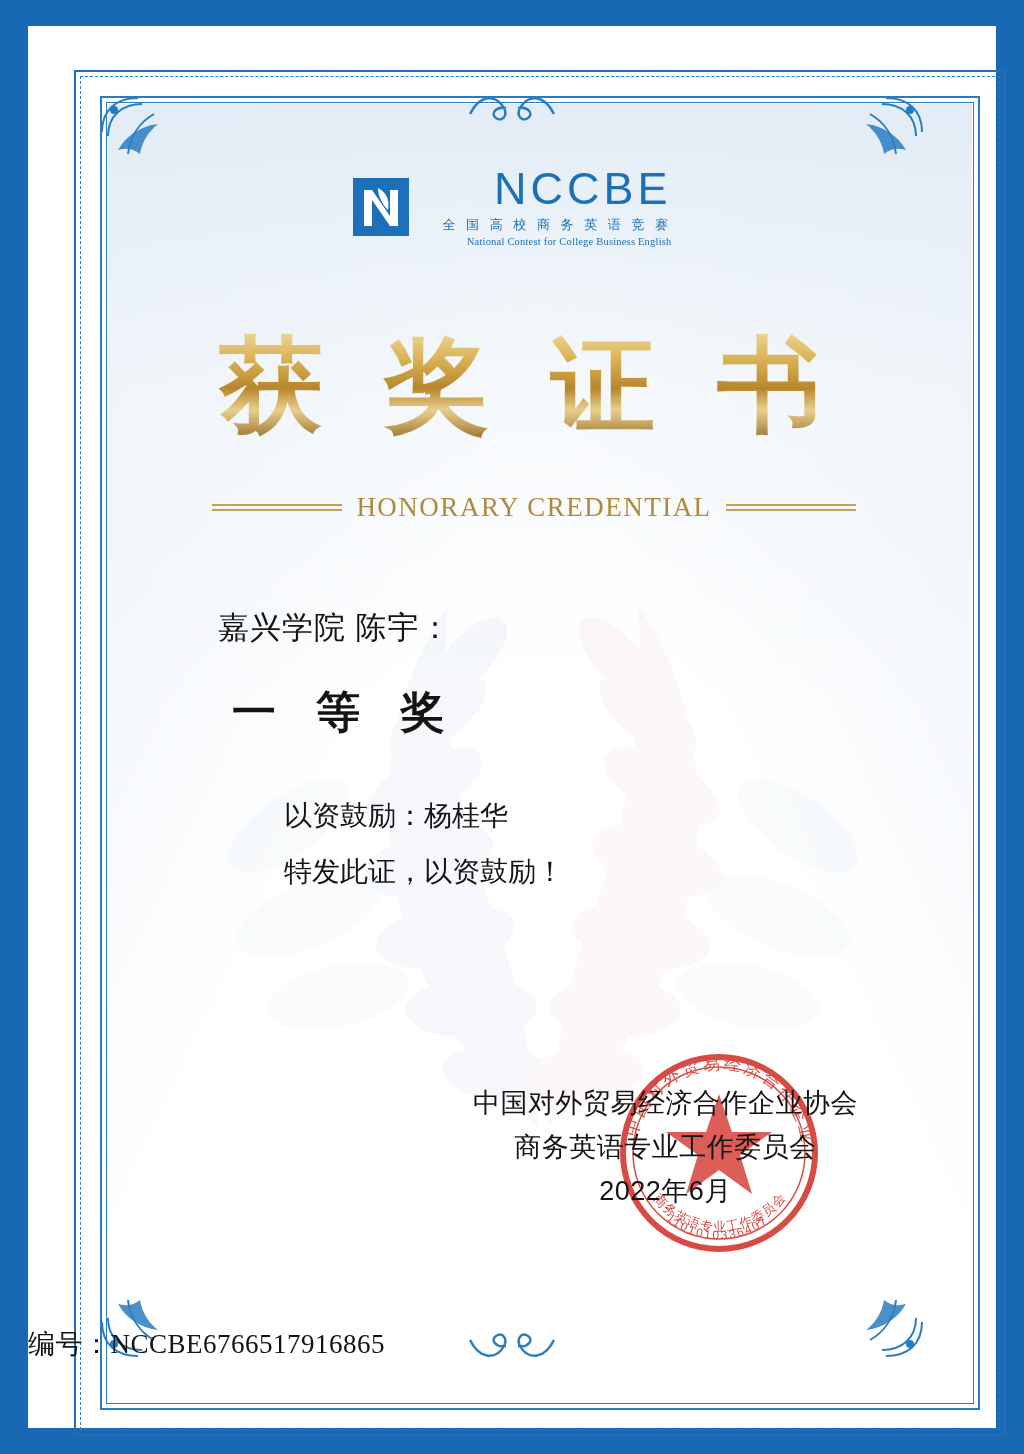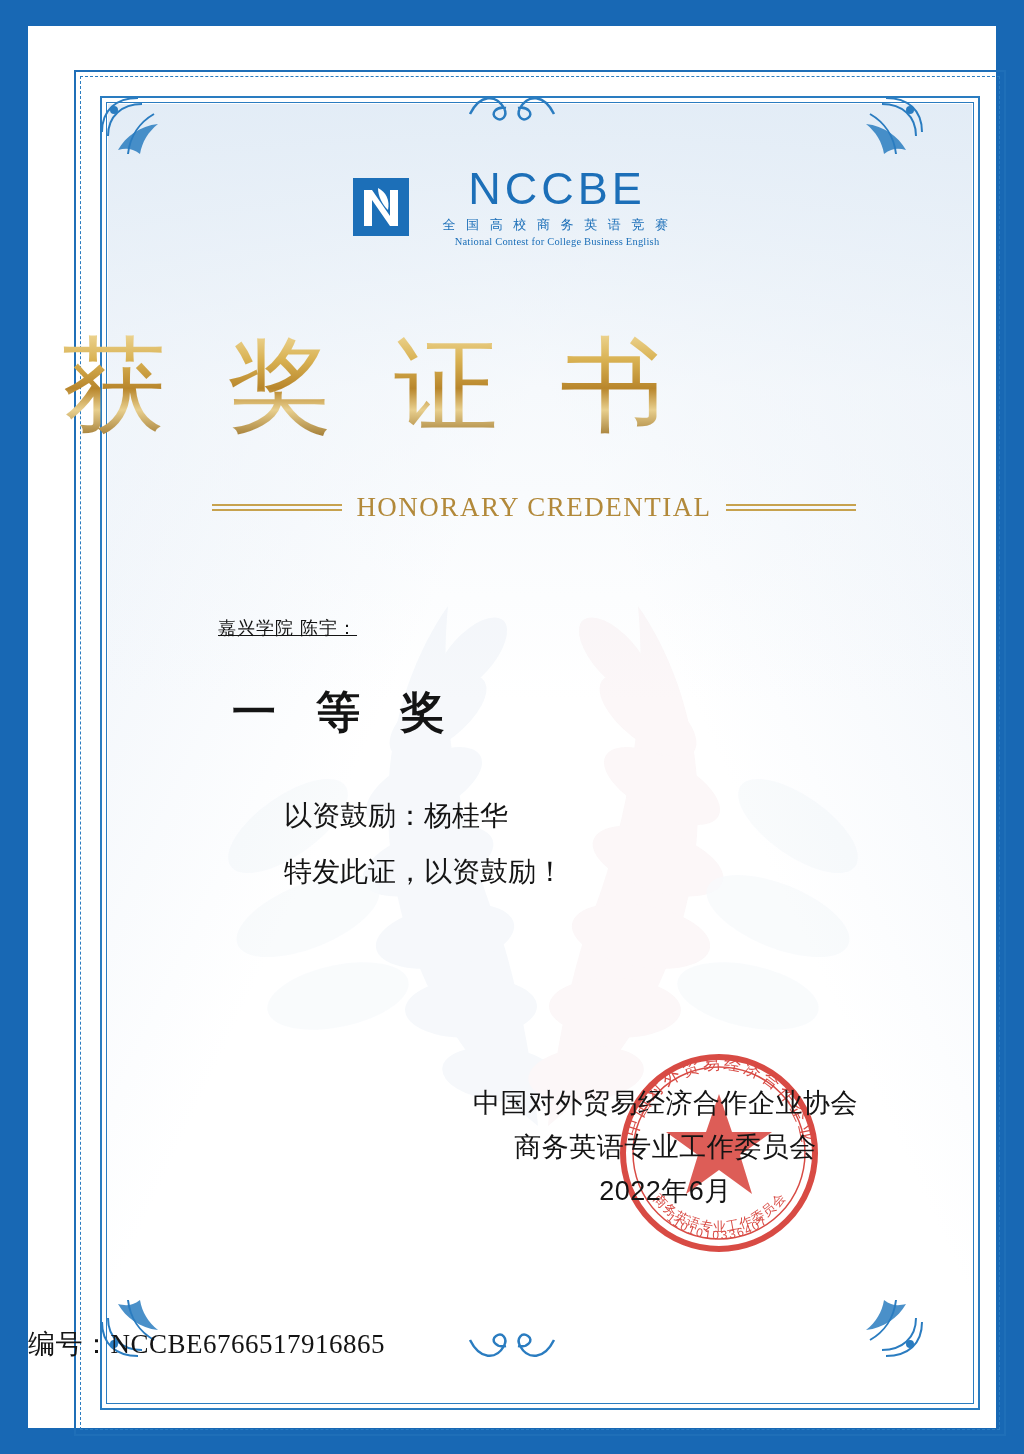--- a/index.html
+++ b/index.html
@@ -111,21 +111,21 @@
     top: 140px;
     text-align: center;
   }
   .logo-row {
     display: inline-flex;
     align-items: center;
     gap: 8px;
   }
   .logo-mark { width: 58px; height: 62px; }
   .logo-text {
-    text-align: center;
+    text-align: right;
     margin-left: 24px;
   }
   .logo-name {
     font-family: "Liberation Sans", sans-serif;
     font-size: 45px;
     letter-spacing: 4px;
     color: #1c6fb8;
     line-height: 1;
     font-weight: 400;
   }
@@ -141,23 +141,23 @@
     font-size: 10.5px;
     letter-spacing: 0.2px;
     color: #1c6fb8;
     margin-top: 2px;
   }
   
   .title {
     position: absolute;
     left: 0; right: 0;
     top: 300px;
-    text-align: left;
+    text-align: center;
     font-family: "Liberation Serif", serif;
-    font-weight: normal;
+    font-weight: bold;
     font-size: 104px;
     letter-spacing: 18px;
     text-indent: 18px;
     background: linear-gradient(180deg, #f2dea4 0%, #d9b253 28%, #b8862c 52%, #e8cf8e 70%, #8c6118 100%);
     -webkit-background-clip: text;
     background-clip: text;
     color: transparent;
     -webkit-text-fill-color: transparent;
     line-height: 1.15;
     padding-left: 16px;
@@ -195,24 +195,23 @@
   
   .body {
     position: absolute;
     left: 190px;
     top: 575px;
     width: 660px;
     font-family: "Liberation Sans", sans-serif;
     color: #141414;
   }
   .line {
-    font-size: 18px;
+    font-size: 31px;
     line-height: 54px;
     letter-spacing: 1px;
-    text-decoration: underline;
   }
   .line.indent { text-indent: 72px; }
   .award {
     margin-top: 28px;
     font-size: 44px;
     font-weight: bold;
     letter-spacing: 14px;
     text-indent: 14px;
     padding-right: 120px;
   }

